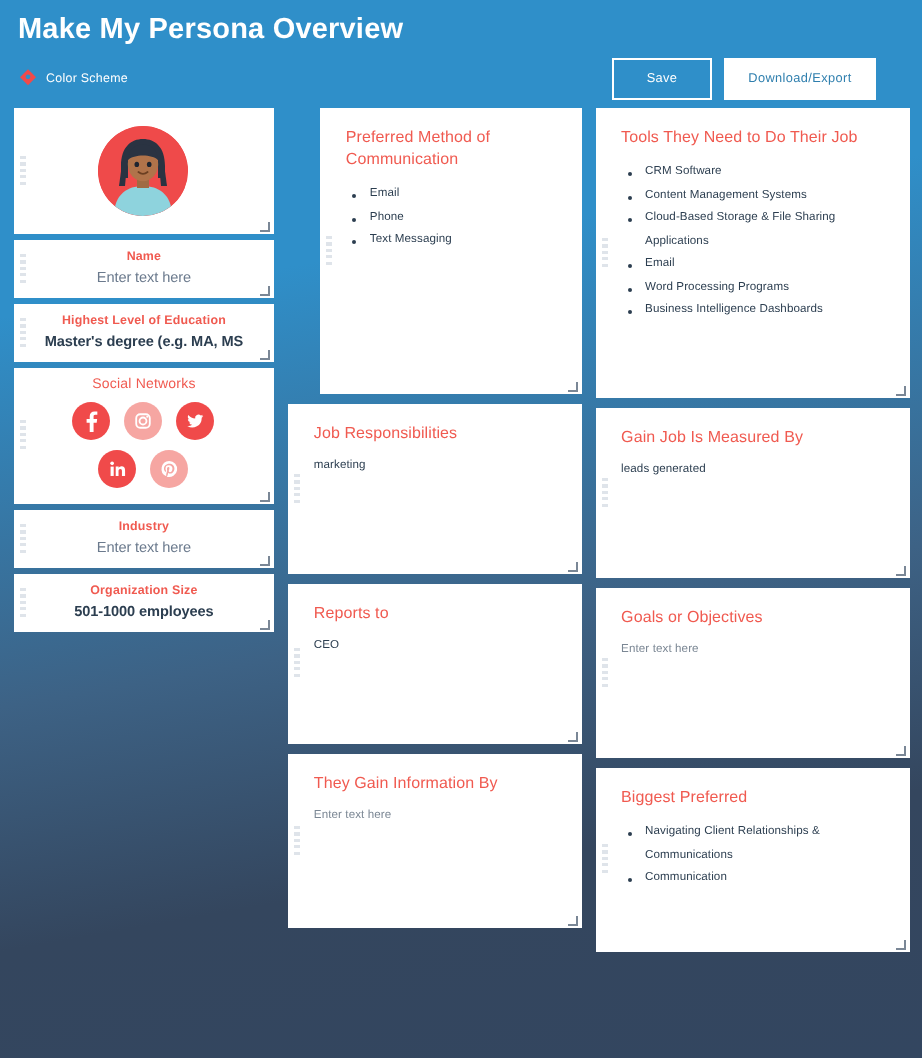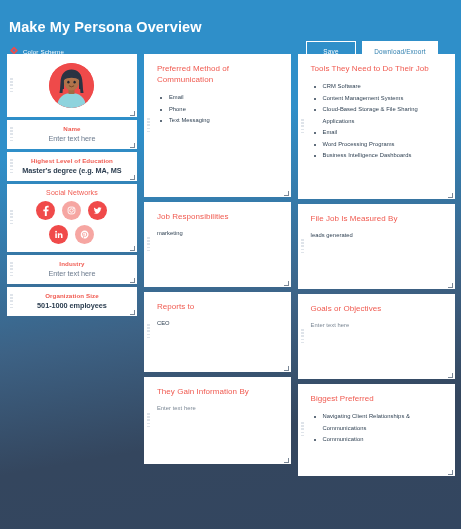--- a/index.html
+++ b/index.html
@@ -12,21 +12,21 @@
 
   body {
     font-family: "Liberation Sans", sans-serif;
     background: linear-gradient(170deg, #2f8fc9 0%, #2f8fc9 26%, #3d6285 58%, #34465e 78%, #334660 100%);
     position: relative;
   }
 
   
   #app-header {
     position: absolute;
-    top: 12px; left: 0;
+    top: 0; left: 0;
     width: 461px;
     height: 52px;
     padding: 5px 22px 0 9px;
   }
   #page-title {
     color: #ffffff;
     font-size: 14.5px;
     font-weight: bold;
     letter-spacing: 0.1px;
     line-height: 18px;
@@ -347,21 +347,21 @@
 
     <div class="card field-card org">
       <div class="drag-handle"></div>
       <div class="field-label">Organization Size</div>
       <div class="field-value">501-1000 employees</div>
       <div class="resize-handle"></div>
     </div>
   </div>
 
   <div class="column" id="column-middle">
-    <div class="card content-card" style="height:143px;">
+    <div class="card content-card" style="height:143px;margin-left:16px;">
       <div class="drag-handle"></div>
       <div class="card-title">Preferred Method of Communication</div>
       <ul class="bullets">
         <li>Email</li>
         <li>Phone</li>
         <li>Text Messaging</li>
       </ul>
       <div class="resize-handle"></div>
     </div>
 
@@ -397,21 +397,21 @@
         <li>Cloud-Based Storage &amp; File Sharing Applications</li>
         <li>Email</li>
         <li>Word Processing Programs</li>
         <li>Business Intelligence Dashboards</li>
       </ul>
       <div class="resize-handle"></div>
     </div>
 
     <div class="card content-card" style="height:85px;">
       <div class="drag-handle"></div>
-      <div class="card-title">File Job Is Measured By</div>
+      <div class="card-title">Gain Job Is Measured By</div>
       <div class="card-body-text">leads generated</div>
       <div class="resize-handle"></div>
     </div>
 
     <div class="card content-card" style="height:85px;">
       <div class="drag-handle"></div>
       <div class="card-title">Goals or Objectives</div>
       <div class="card-body-text placeholder">Enter text here</div>
       <div class="resize-handle"></div>
     </div>

